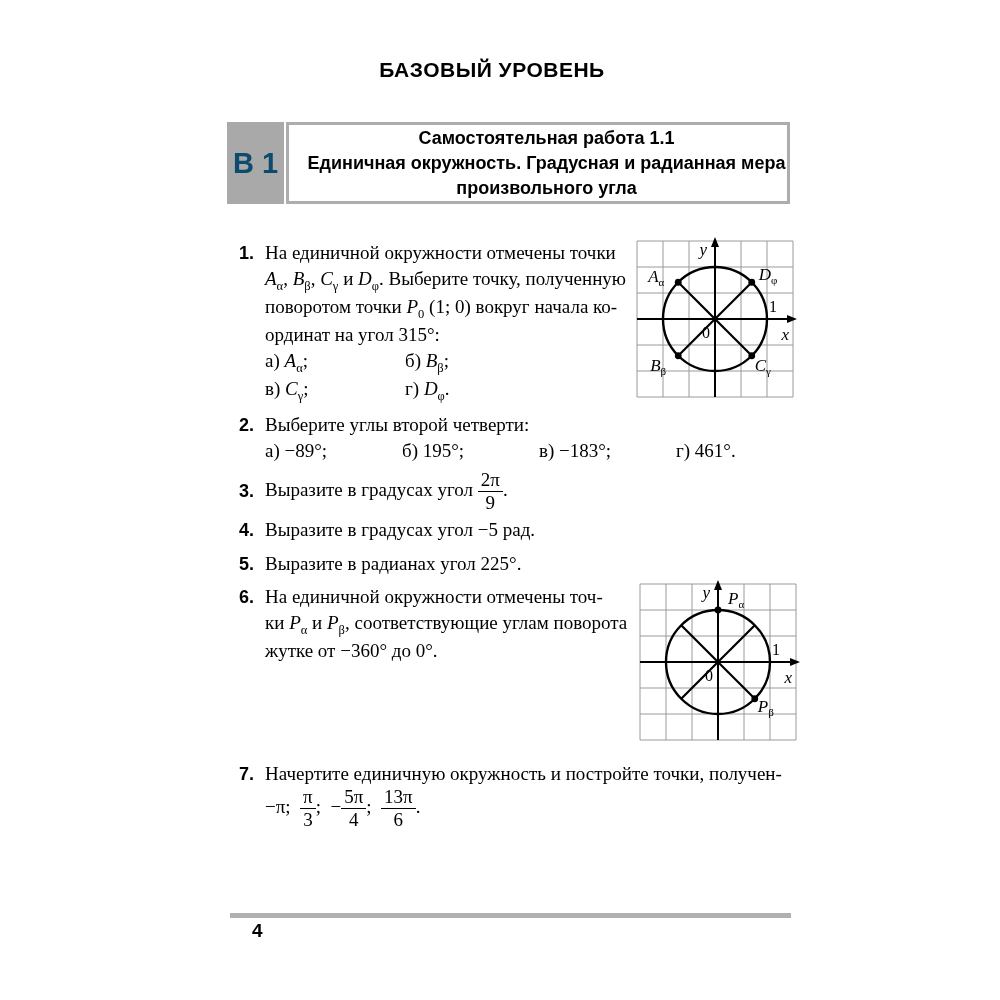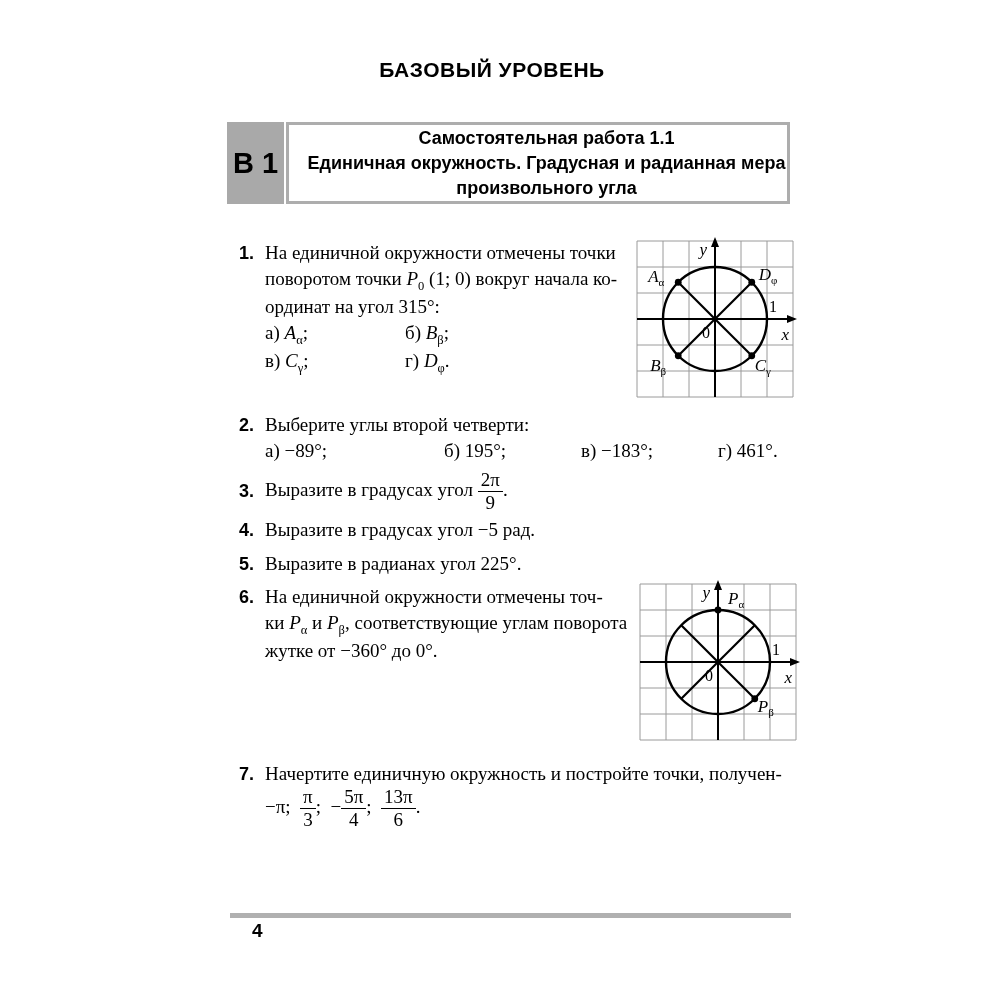--- a/index.html
+++ b/index.html
@@ -2,21 +2,21 @@
 <html><head>
 <meta charset="utf-8">
 <style>
   html,body{margin:0;padding:0;background:#fff;}
   .page{position:relative;width:1000px;height:1000px;background:#fff;overflow:hidden;
         font-family:"Liberation Serif",serif;color:#000;}
   .kicker{position:absolute;left:212px;top:58px;width:560px;text-align:center;
           font:bold 21px "Liberation Sans",sans-serif;letter-spacing:.5px;}
   .wsbox{position:absolute;left:227px;top:122px;width:563px;height:82px;display:flex;}
   .badge{width:57px;background:#a9a9a9;display:flex;align-items:center;justify-content:center;
-         color:#000000;font:bold 29px "Liberation Sans",sans-serif;}
+         color:#0c4a6e;font:bold 29px "Liberation Sans",sans-serif;}
   .badge-gap{width:2px;background:#fff;}
   .titlebox{flex:1;border:3px solid #adadad;background:#fff;display:flex;flex-direction:column;
             justify-content:center;text-align:center;
             font:bold 18px/25px "Liberation Sans",sans-serif;padding-left:17px;}
   .prob{position:absolute;font-size:19px;line-height:26px;}
   .pnum{position:absolute;left:0;top:0;font:bold 18px/26px "Liberation Sans",sans-serif;}
   .pbody{margin-left:26px;}
   .pline{white-space:pre;}
   .var{font-style:italic;}
   .subs{font-size:12.5px;position:relative;top:4.5px;letter-spacing:0;}
@@ -42,31 +42,32 @@
       <div>Единичная окружность. Градусная и радианная мера</div>
       <div>произвольного угла</div>
     </div>
   </div>
 
   <div id="problems">
       <div class="prob" style="left: 239px; top: 240px;">
         <div class="pnum" style="top: 0px;">1.</div>
         <div class="pbody">
           <div class="pline"><span>На единичной окружности отмечены точки</span></div>
+          <div class="pline"><span class="var">A</span><span class="subs">α</span><span>, </span><span class="var">B</span><span class="subs">β</span><span>, </span><span class="var">C</span><span class="subs">γ</span><span> и </span><span class="var">D</span><span class="subs">φ</span><span>. Выберите точку, полученную</span></div>
           <div class="pline"><span>поворотом точки </span><span class="var">P</span><span class="subs">0</span><span> (1; 0) вокруг начала ко-</span></div>
           <div class="pline"><span>ординат на угол 315°:</span></div>
           <div class="pline optrow"><span class="opt" style="width: 140px;"><span>а) </span><span class="var">A</span><span class="subs">α</span><span>;</span></span><span class="opt"><span>б) </span><span class="var">B</span><span class="subs">β</span><span>;</span></span></div>
           <div class="pline optrow"><span class="opt" style="width: 140px;"><span>в) </span><span class="var">C</span><span class="subs">γ</span><span>;</span></span><span class="opt"><span>г) </span><span class="var">D</span><span class="subs">φ</span><span>.</span></span></div>
         </div>
       </div>
       <div class="prob" style="left: 239px; top: 412px;">
         <div class="pnum" style="top: 0px;">2.</div>
         <div class="pbody">
           <div class="pline"><span>Выберите углы второй четверти:</span></div>
-          <div class="pline optrow"><span class="opt" style="width: 137px;"><span>а) −89°;</span></span><span class="opt" style="width: 137px; margin-left: 42px;"><span>б) 195°;</span></span><span class="opt" style="width: 137px;"><span>в) −183°;</span></span><span class="opt"><span>г) 461°.</span></span></div>
+          <div class="pline optrow"><span class="opt" style="width: 137px;"><span>а) −89°;</span></span><span class="opt" style="width: 137px;"><span>б) 195°;</span></span><span class="opt" style="width: 137px;"><span>в) −183°;</span></span><span class="opt"><span>г) 461°.</span></span></div>
         </div>
       </div>
       <div class="prob" style="left: 239px; top: 470px;">
         <div class="pnum" style="top: 8px;">3.</div>
         <div class="pbody">
           <div class="pline"><span>Выразите в градусах угол </span><span class="frac"><span class="num">2π</span><span class="den">9</span></span><span>.</span></div>
         </div>
       </div>
       <div class="prob" style="left: 239px; top: 517px;">
         <div class="pnum" style="top: 0px;">4.</div>

